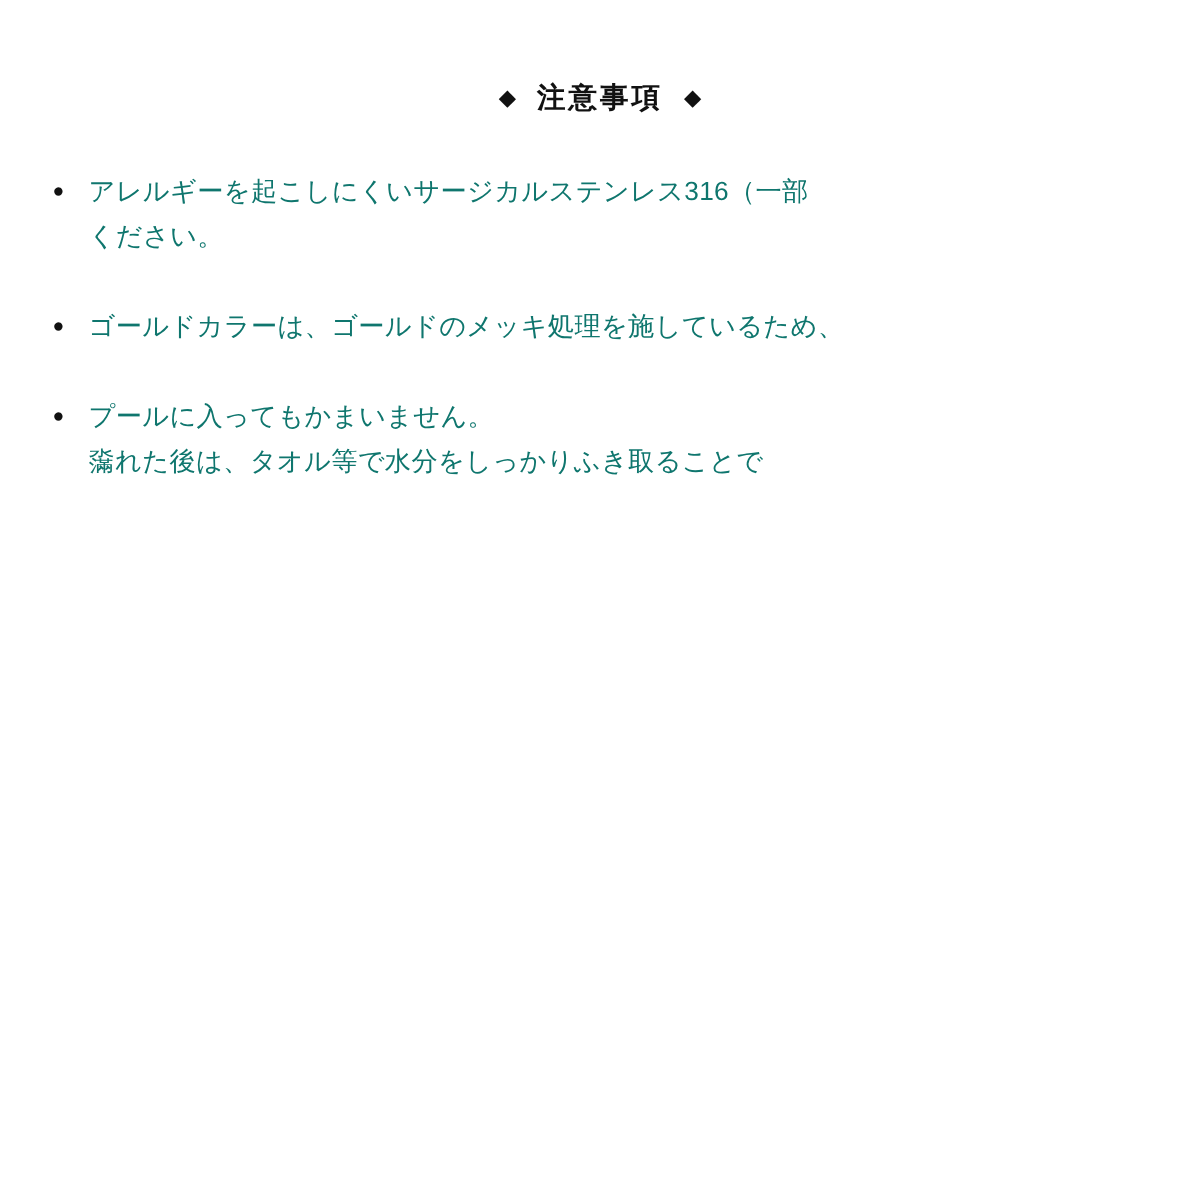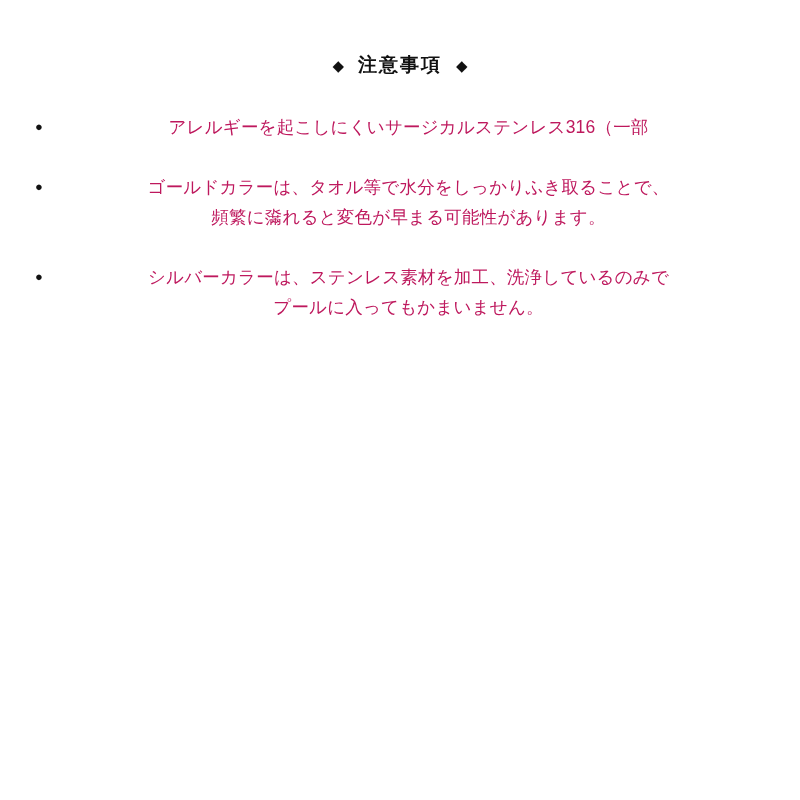--- a/index.html
+++ b/index.html
@@ -63,55 +63,54 @@
     text-align: left;
     padding-left: 1px;
   }
   .note-body {
     flex: 1 1 auto;
   }
   .note-line {
     font-size: 17.5px;
     line-height: 30px;
     letter-spacing: 0.2px;
-    color: #be185d;
+    color: #0f766e;
     white-space: pre;
-    text-align: center;
   }
 </style>
 </head>
 <body>
 
 <div class="page">
 
   <div class="title-row">
     <span class="title-diamond">◆</span>
     <span class="title-text">注意事項</span>
     <span class="title-diamond">◆</span>
   </div>
 
   <div class="notes">
 
     <div class="note">
       <span class="bullet">●</span>
       <div class="note-body">
         <div class="note-line">アレルギーを起こしにくいサージカルステンレス316（一部</div>
+        <div class="note-line">ください。</div>
       </div>
     </div>
 
     <div class="note">
       <span class="bullet">●</span>
       <div class="note-body">
-        <div class="note-line">ゴールドカラーは、タオル等で水分をしっかりふき取ることで、</div>
-        <div class="note-line">頻繁に濷れると変色が早まる可能性があります。</div>
+        <div class="note-line">ゴールドカラーは、ゴールドのメッキ処理を施しているため、</div>
       </div>
     </div>
 
     <div class="note note-gap-large">
       <span class="bullet">●</span>
       <div class="note-body">
-        <div class="note-line">シルバーカラーは、ステンレス素材を加工、洗浄しているのみで</div>
         <div class="note-line">プールに入ってもかまいません。</div>
+        <div class="note-line">濷れた後は、タオル等で水分をしっかりふき取ることで</div>
       </div>
     </div>
 
   </div>
 </div>
 
 </body></html>

